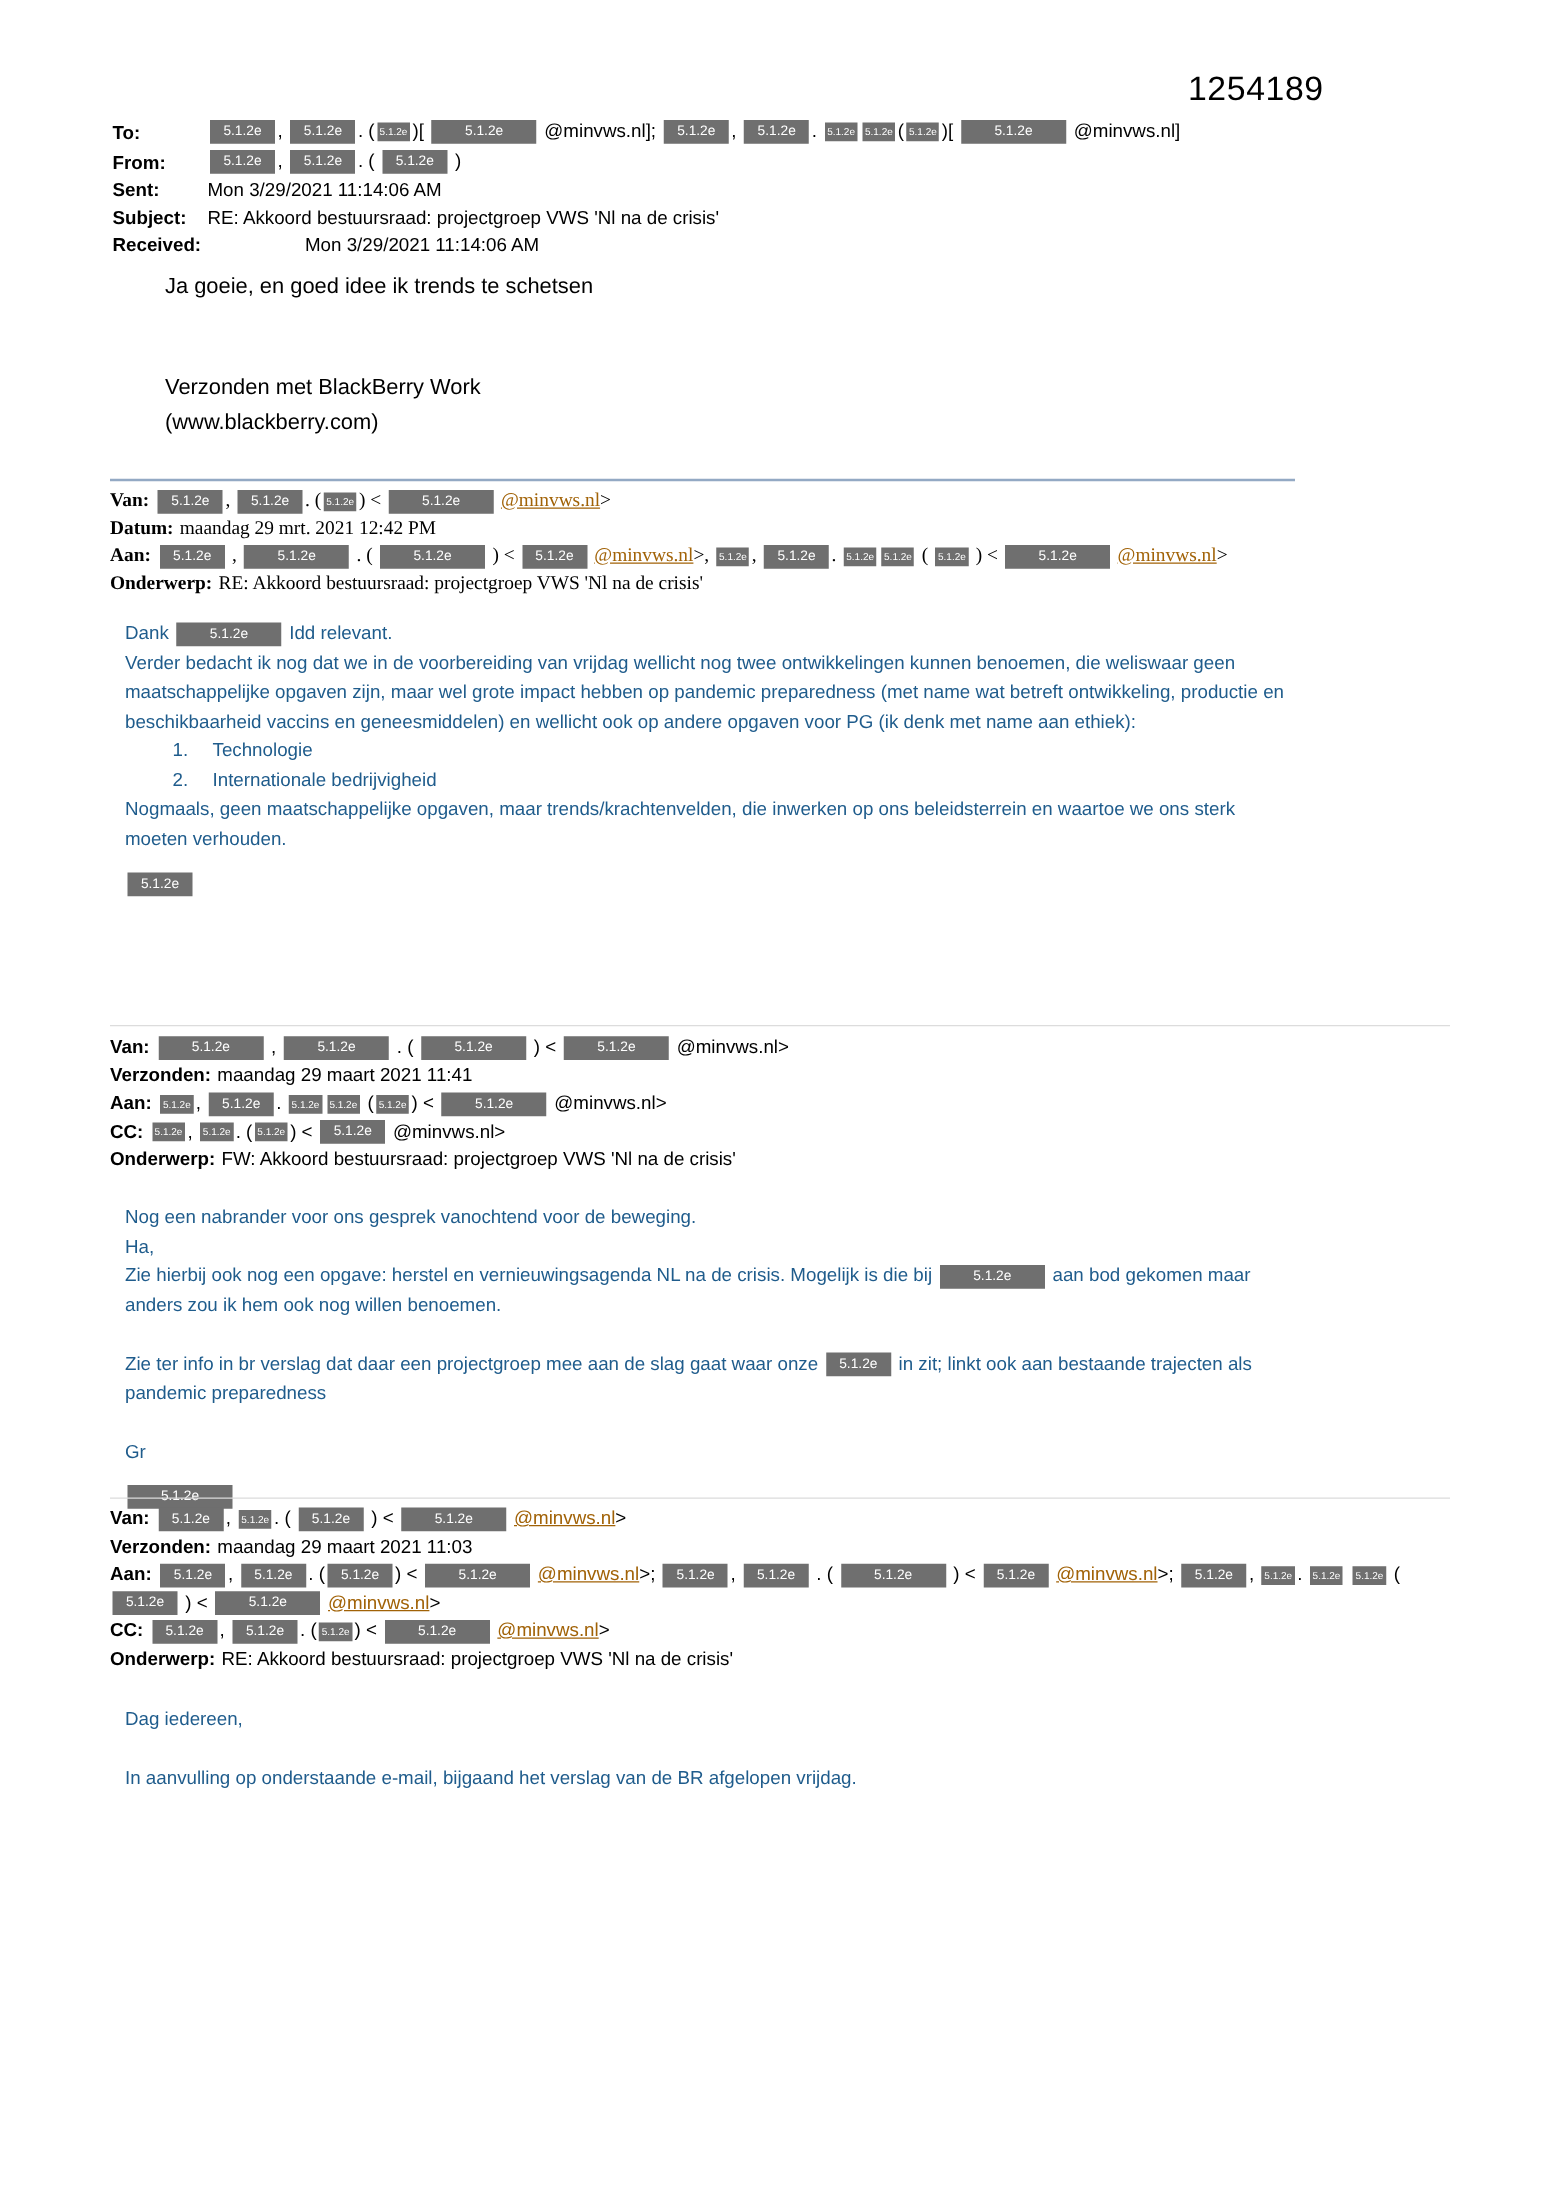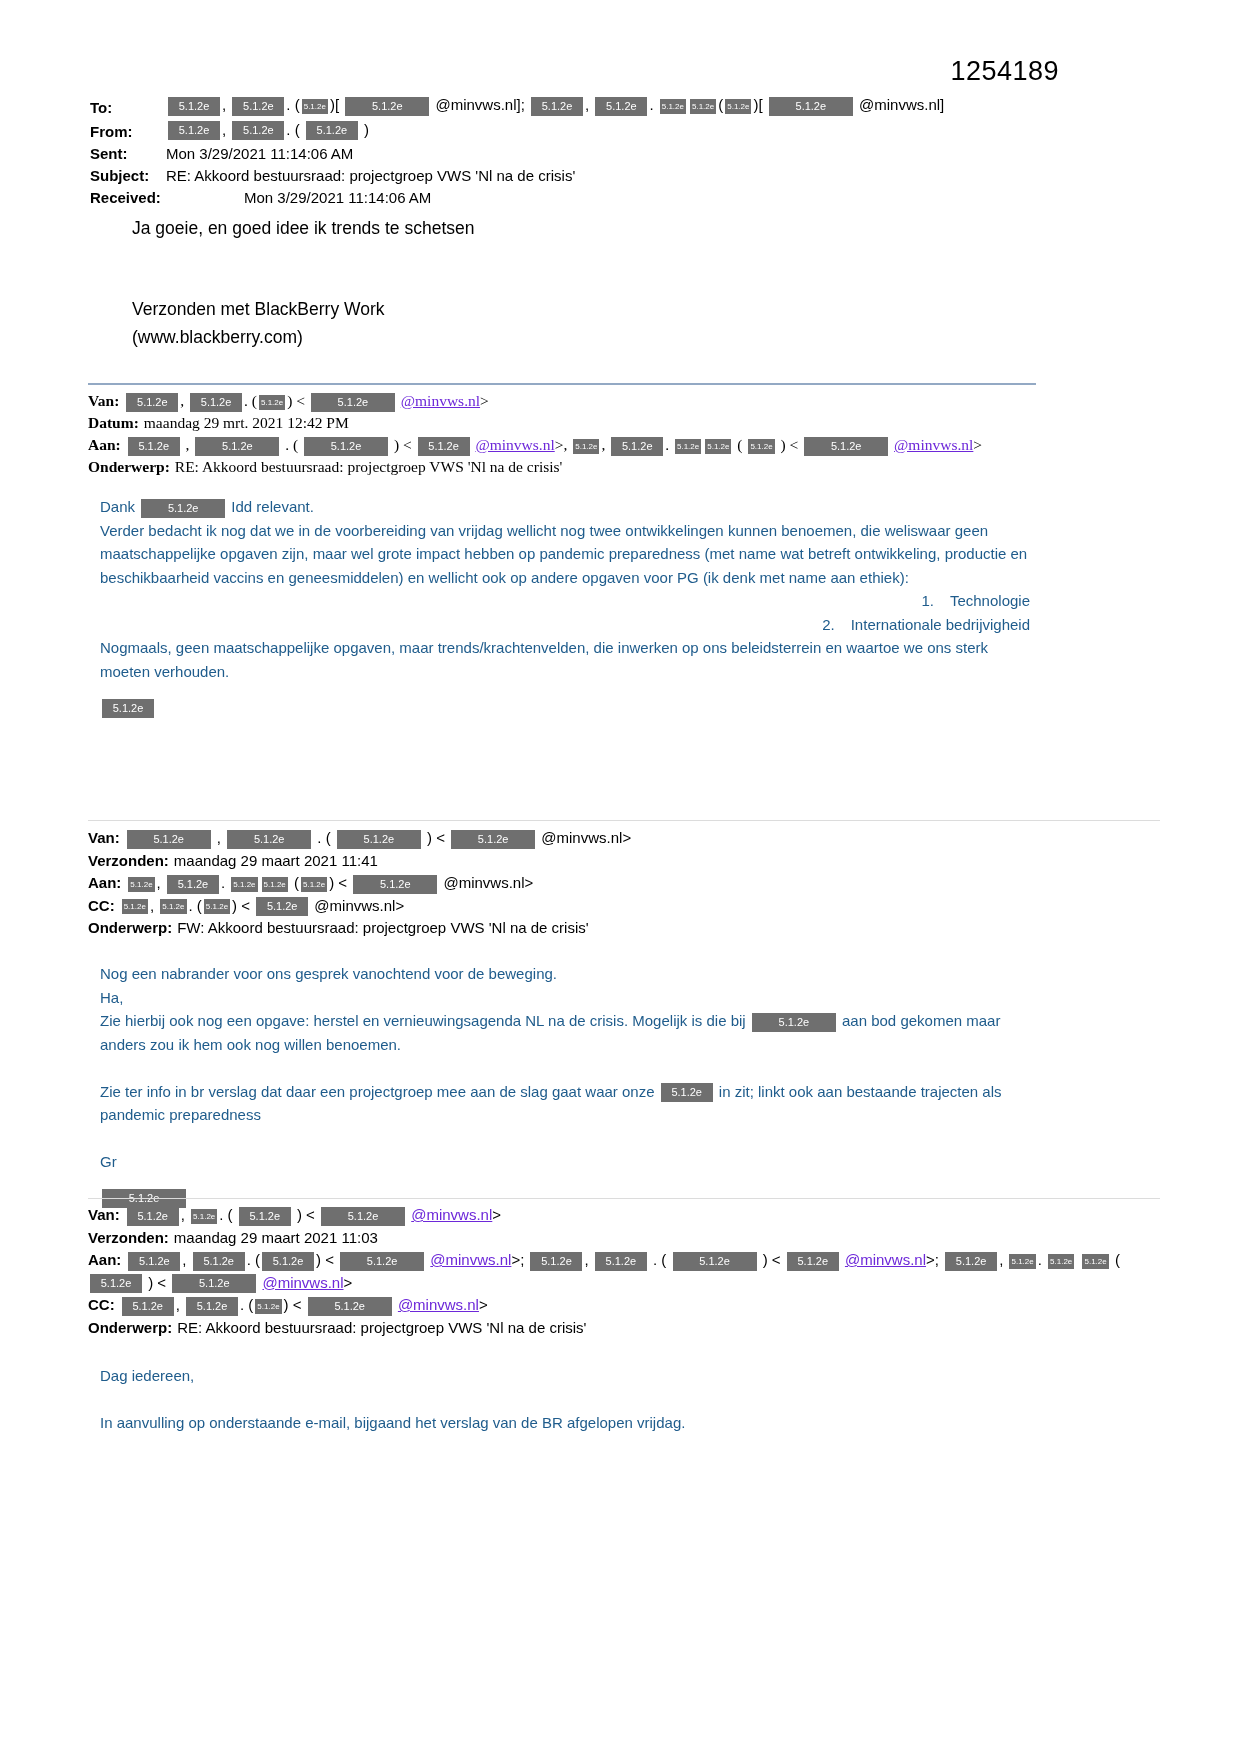--- a/index.html
+++ b/index.html
@@ -31,34 +31,34 @@
   .quoted2{top:820px;width:1072px;border-top:1px solid #dcdcdc;padding-top:6px;}
   .quoted2 .hrow{line-height:22.5px;}
   .quoted3{top:1198px;width:1072px;border-top:1px solid #dcdcdc;padding-top:5px;}
   .quoted3 .hrow{line-height:22.5px;white-space:normal;}
   
   .blue-body{position:absolute;left:100px;width:930px;color:#1f5c8c;font-size:15px;line-height:23.5px;}
   .body1{top:495px;}
   .body2{top:962px;}
   .body3{top:1364px;}
   .bline.blank{height:23.5px;}
-  .bline.list{padding-left:38px;text-align:right;}
+  .bline.list{padding-left:38px;}
   .num{display:inline-block;min-width:16px;margin-right:16px;}
   .bline.redline{margin-top:12px;}
   
   .red{
     background:#6f6f6f;color:#ffffff;display:inline-block;text-align:center;
     font-family:"Liberation Sans",sans-serif;font-size:11px;line-height:15px;
     padding:2px 6px;margin:0 2px;vertical-align:middle;
   }
   .red.lg{min-width:72px;}
   .red.md{min-width:40px;}
   .red.sm{font-size:8px;line-height:11px;min-width:18px;padding:2px 2px;}
   
-  .mlink{color:#6d28d9;text-decoration:underline;cursor:pointer;}
+  .mlink{color:#a16207;text-decoration:underline;cursor:pointer;}
 </style>
 </head>
 <body>
 
 <div class="docnum">1254189</div>
 
 <div class="top-header">
     <div class="hrow">
       <span class="hlabel">To:</span>
       <span class="hval"><span class="red md">5.1.2e</span><span>, </span><span class="red md">5.1.2e</span><span>. (</span><span class="red sm">5.1.2e</span><span>)[ </span><span class="red lg">5.1.2e</span><span> @minvws.nl]; </span><span class="red md">5.1.2e</span><span>, </span><span class="red md">5.1.2e</span><span>. </span><span class="red sm">5.1.2e</span><span class="red sm">5.1.2e</span><span>(</span><span class="red sm">5.1.2e</span><span>)[ </span><span class="red lg">5.1.2e</span><span> @minvws.nl]</span></span>

